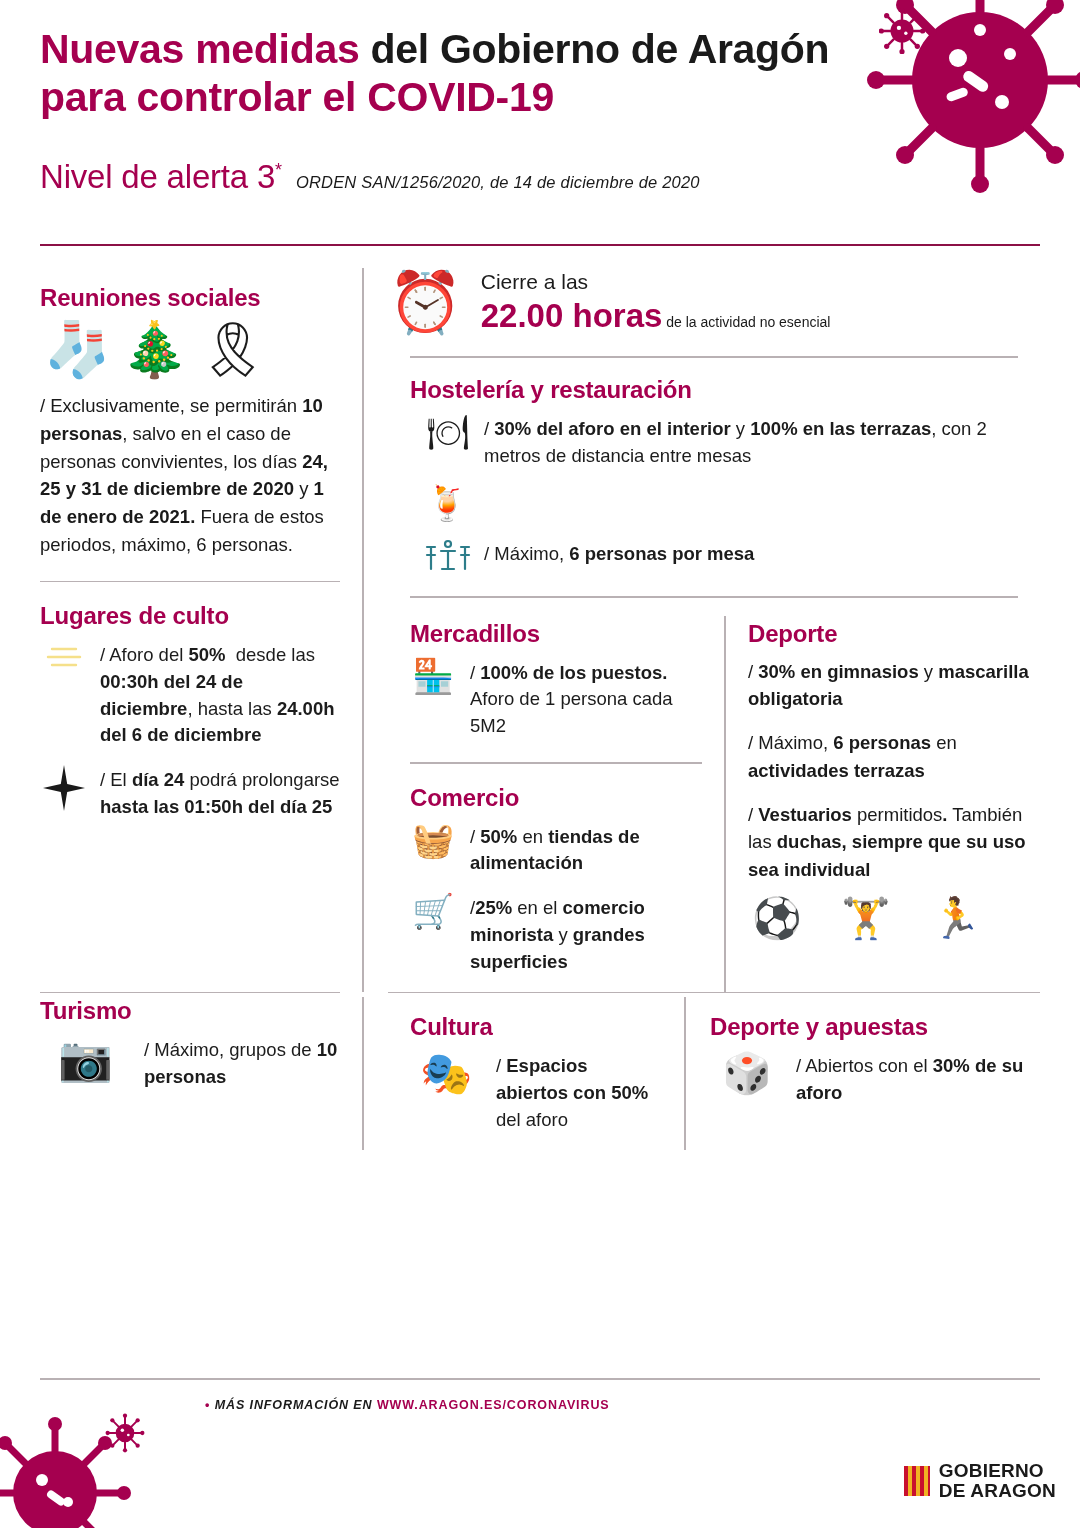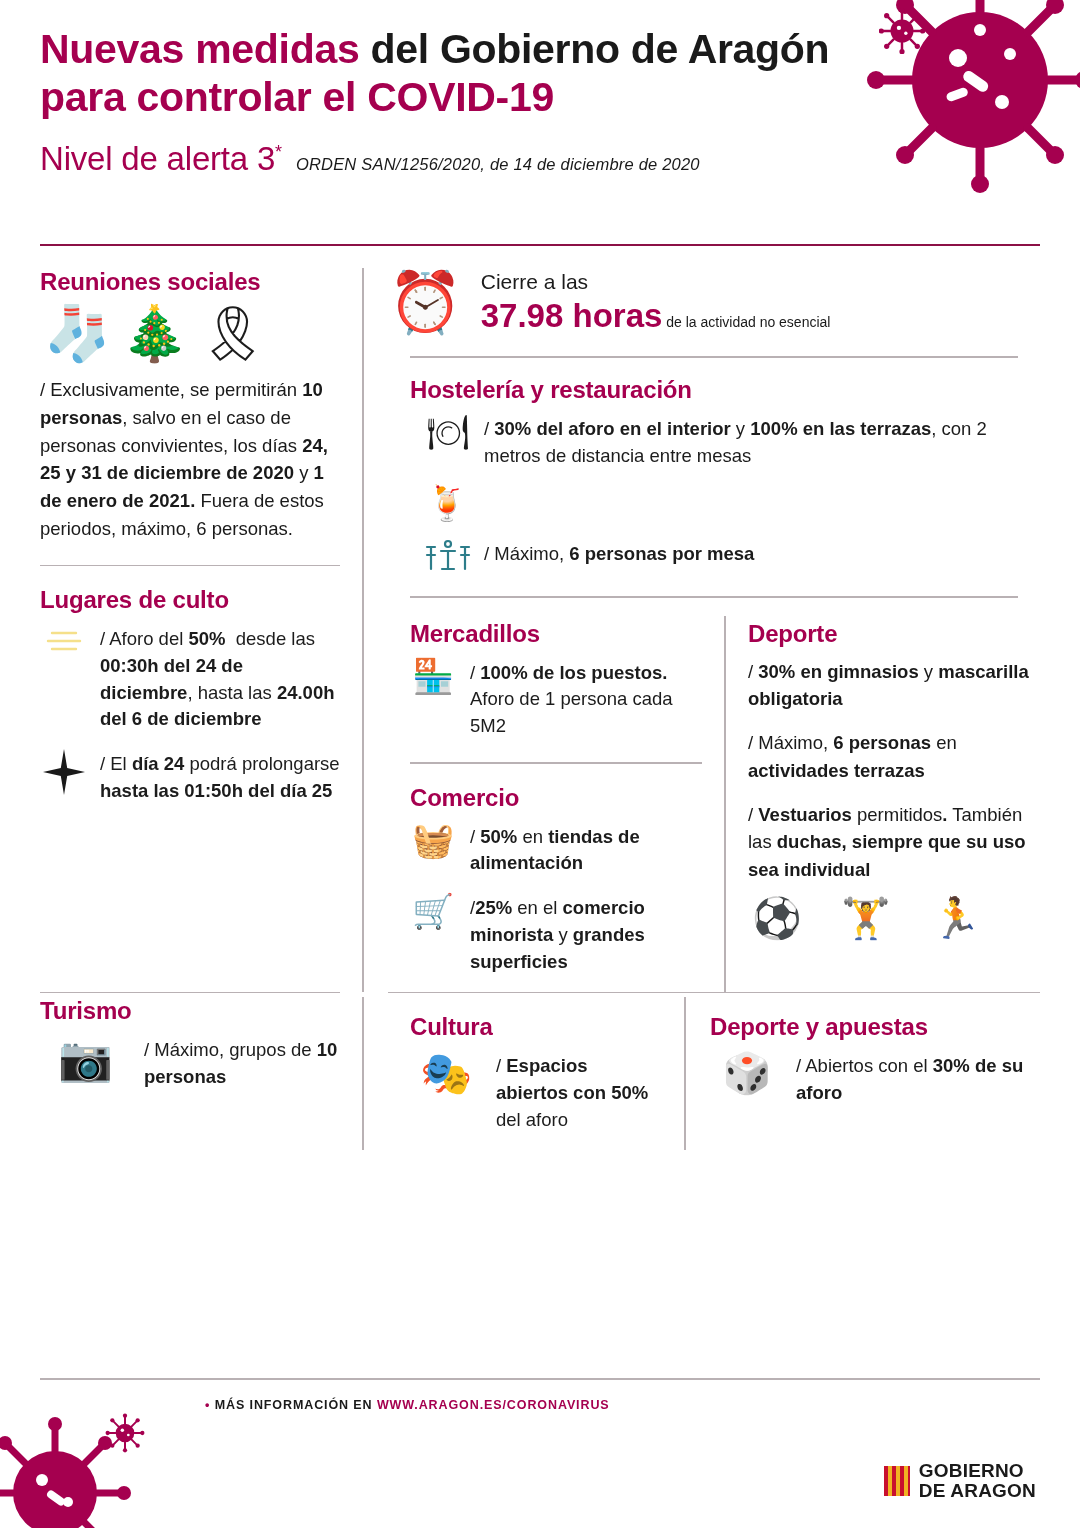--- a/index.html
+++ b/index.html
@@ -33,21 +33,21 @@
   .title {
     font-size: 41px;
     line-height: 1.17;
     font-weight: 700;
     color: #1a1a1a;
     max-width: 830px;
     letter-spacing: -0.3px;
   }
   .title .mg { color: var(--magenta); }
   .subtitle-row {
-    margin-top: 18px;
+    margin-top: 36px;
     display: flex;
     align-items: baseline;
     gap: 14px;
   }
   .nivel {
     font-size: 33px;
     color: var(--magenta);
     font-weight: 400;
     letter-spacing: -0.2px;
   }
@@ -80,21 +80,21 @@
     background: var(--rule);
     margin: 14px 40px 0 40px;
   }
 
   
   .main {
     display: flex;
     padding: 0 40px;
     box-sizing: border-box;
   }
-  .col-left { width: 300px; padding-top: 22px; }
+  .col-left { width: 300px; padding-top: 38px; }
   .vline {
     width: 2px;
     background: #b9b1b4;
     margin: 22px 24px 0 22px;
     align-self: stretch;
   }
   .col-right { flex: 1; padding-top: 22px; }
 
   h2.sec {
     color: var(--magenta);
@@ -212,38 +212,38 @@
   }
   .footer .info {
     font-size: 12.5px;
     letter-spacing: 0.9px;
     color: #1a1a1a;
     padding: 18px 0 0 205px;
     font-weight: 700;
   }
   .footer .info .bullet { color: var(--magenta); }
   .footer .info .url { color: var(--magenta); }
-  .footer .info .lead { font-weight: 700; }
+  .footer .info .lead { font-weight: 700; font-style: italic; }
   .virus-bottom {
     position: absolute;
     left: 0px;
     bottom: 0px;
     width: 150px;
     height: 130px;
   }
   .virus-small-bottom {
     position: absolute;
     left: 105px;
     bottom: 75px;
     width: 40px;
     height: 40px;
   }
   .gob {
     position: absolute;
-    right: 44px;
+    right: 24px;
     bottom: 26px;
     display: flex;
     align-items: center;
     gap: 9px;
   }
   .gob .flag {
     width: 26px;
     height: 30px;
     background: repeating-linear-gradient(
       to right,
@@ -376,21 +376,21 @@
   </div>
 
   <div class="vline"></div>
 
   <div class="col-right">
 
     <div class="closing">
       <div class="clock">⏰</div>
       <div class="ctxt">
         <div>Cierre a las</div>
-        <div><span class="big">37.98 horas</span><span class="rest"> de la actividad no esencial</span></div>
+        <div><span class="big">22.00 horas</span><span class="rest"> de la actividad no esencial</span></div>
       </div>
     </div>
 
     <div class="inner-sep"></div>
 
     <div class="pad-l">
       <h2 class="sec">Hostelería y restauración</h2>
 
       <div class="item" style="margin-left:14px">
         <div class="ico">🍽</div>

